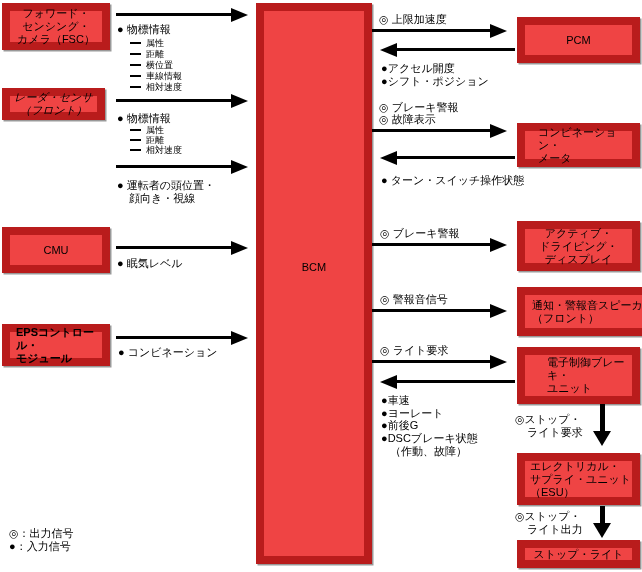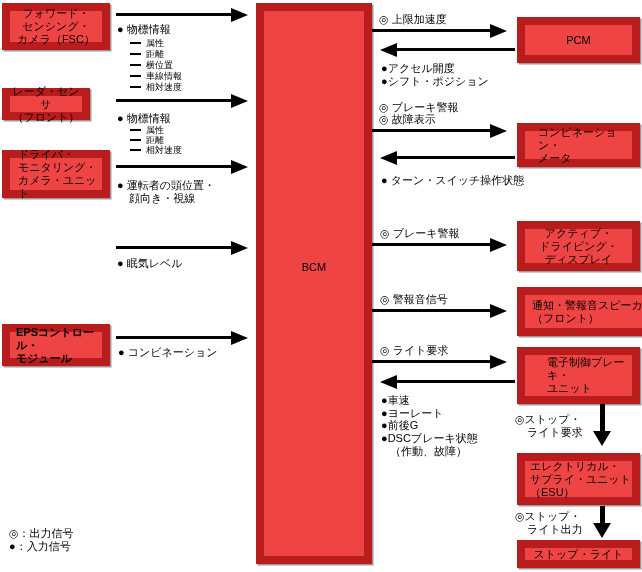--- a/index.html
+++ b/index.html
@@ -37,28 +37,26 @@
 </head>
 <body>
 
 <div class="canvas">
 
   <div class="box txt-c" style="left:2px;top:3px;width:108px;height:47px;">
     <span>フォワード・</span>
     <span>センシング・</span>
     <span>カメラ（FSC）</span>
   </div>
-  <div class="box txt-c" style="left:2px;top:88px;width:88px;height:32px;">
+  <div class="box txt-c" style="left:2px;top:88px;width:103px;height:32px;font-style:italic;">
     <span>レーダ・センサ</span>
     <span>（フロント）</span>
   </div>
-  <div class="box txt-l" style="left:2px;top:150px;width:108px;height:48px;padding-left:8px;">
-    <span>ドライバ・</span>
-    <span>モニタリング・</span>
-    <span>カメラ・ユニット</span>
+  <div class="box txt-c" style="left:2px;top:227px;width:108px;height:46px;">
+    <span>CMU</span>
   </div>
   <div class="box txt-l" style="left:2px;top:324px;width:108px;height:42px;padding-left:6px;font-weight:bold;">
     <span>EPSコントロール・</span>
     <span>モジュール</span>
   </div>
 
   <div class="box txt-c" style="left:517px;top:17px;width:123px;height:46px;">
     <span>PCM</span>
   </div>
 

